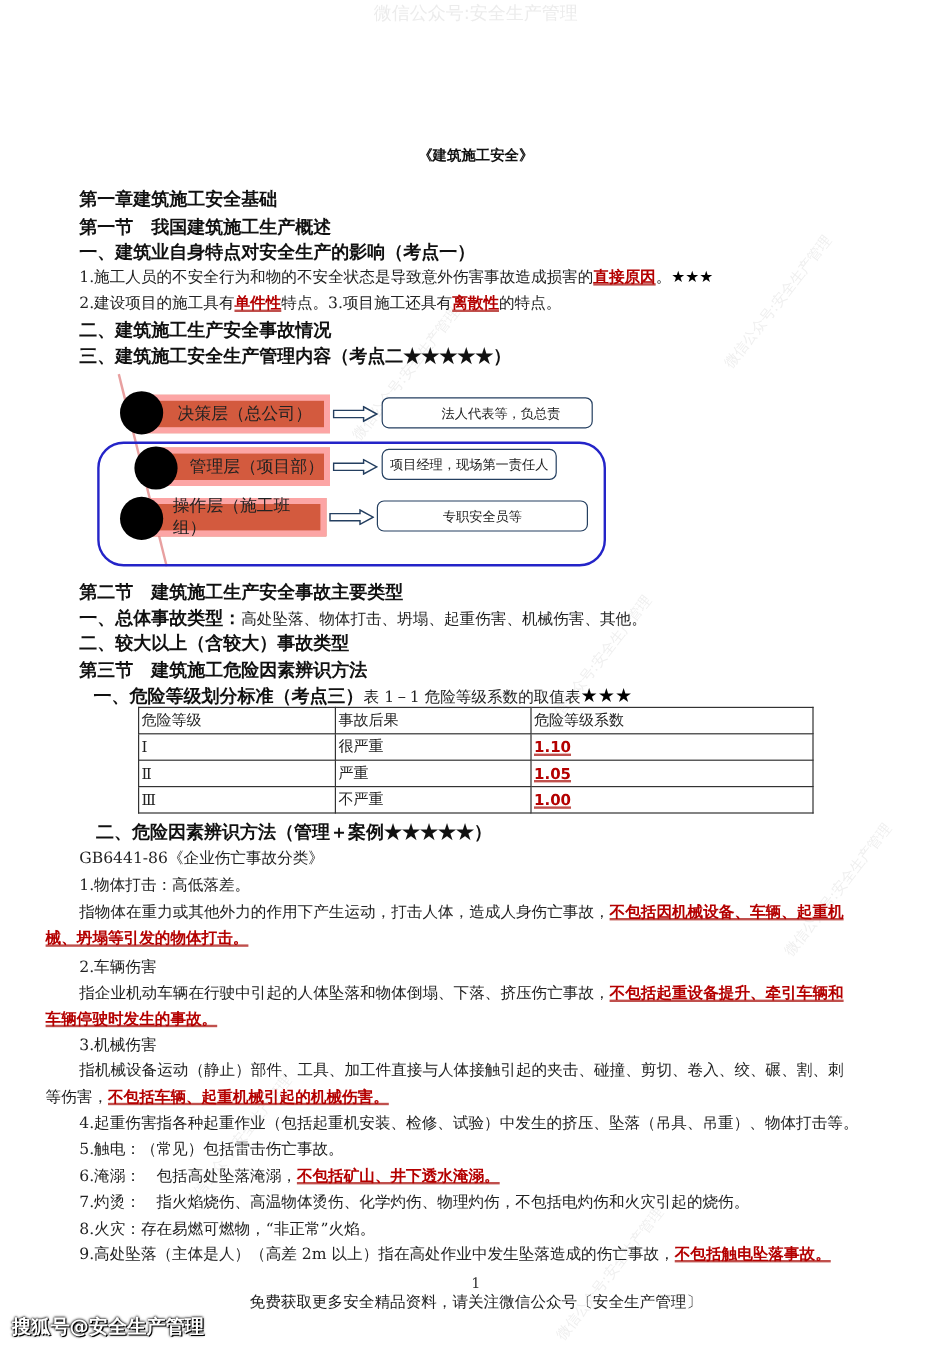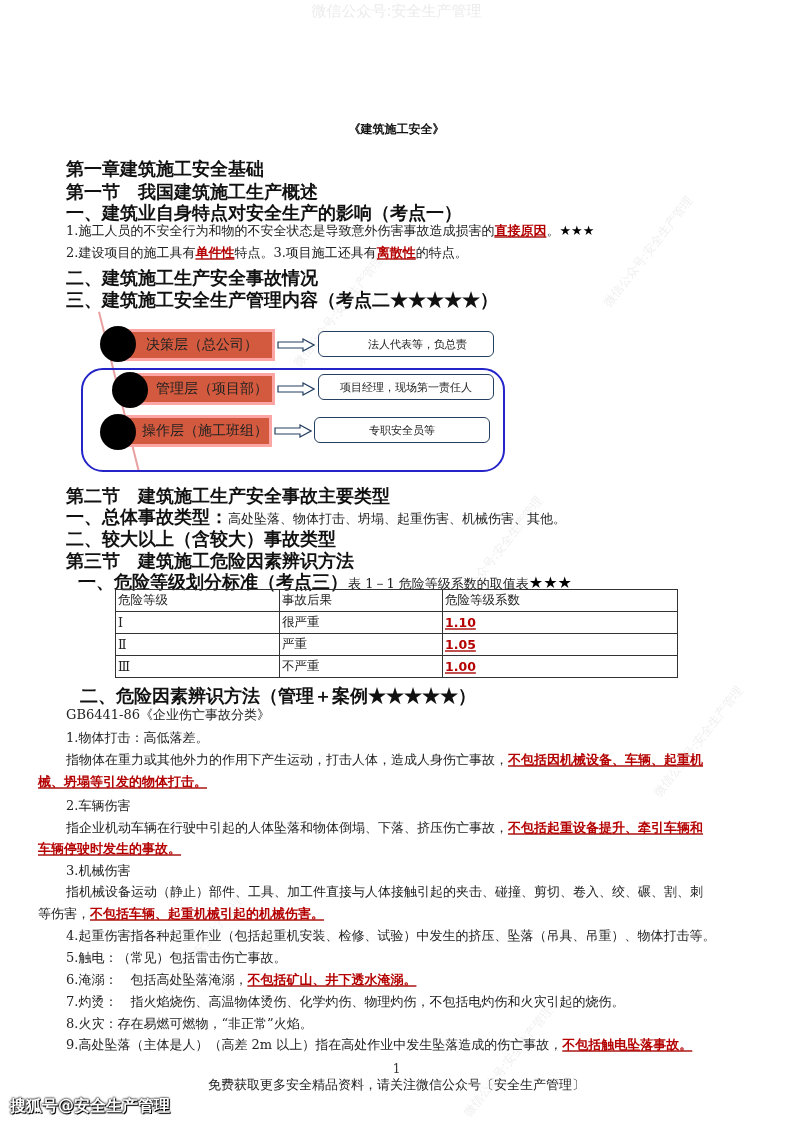--- a/index.html
+++ b/index.html
@@ -14,35 +14,35 @@
     font-family: "DejaVu Sans", sans-serif; font-size: 15px; color: #ececec;
   }
   .diag-wm {
     font-family: "DejaVu Sans", sans-serif; font-size: 12px; color: #efefef;
     transform-origin: left top; transform: rotate(-52deg);
   }
   .title {
     left: 0; width: 793px; top: 121px; text-align: center;
     font-family: "DejaVu Sans", sans-serif; font-weight: bold; font-size: 12px; color: #111;
   }
-  .h { font-family: Liberation Serif, serif; font-weight: bold; font-size: 18px; color: #111; }
+  .h { font-family: Liberation Serif, serif; font-weight: bold; font-size: 15px; color: #111; }
   .p { font-size: 13px; color: #222; }
   .red {
     color: #b40000; font-weight: bold; font-family: "DejaVu Sans", sans-serif;
     text-decoration: underline; text-decoration-color: #c0504d; text-decoration-thickness: 2px;
   }
   .stars { color: #000; font-family: "DejaVu Sans", sans-serif; }
   
   .diag { position: absolute; left: 70px; top: 312px; width: 450px; height: 160px; }
   .frame {
     position: absolute; left: 11px; top: 56px; width: 420px; height: 100px;
     border: 2px solid #2424c8; border-radius: 22px;
   }
   .layer {
-    position: absolute; height: 32px; background: #d35a3e; border: 3px solid #fca5a5;
+    position: absolute; height: 32px; background: #d35a3e; border: 5px solid #fca5a5;
     font-family: "DejaVu Sans", sans-serif; font-size: 14px; color: #222;
     display: flex; align-items: center; padding-left: 4px; box-sizing: border-box;
   }
   .dot { position: absolute; width: 36px; height: 36px; border-radius: 50%; background: #000; }
   .arrow { position: absolute; width: 38px; height: 14px; }
   .rbox {
     position: absolute; height: 26px; border: 1.5px solid #243f60; border-radius: 6px; background: #fff;
     font-family: "DejaVu Sans", sans-serif; font-size: 11px; color: #222;
     display: flex; align-items: center; justify-content: center; box-sizing: border-box;
   }
@@ -104,21 +104,21 @@
       <span>法人代表等，负总责</span>
     </div>
 
   <div class="layer" style="left:55px;top:61px;width:150px;padding-left:28px;">
       <span>管理层（项目部）</span>
     </div>
   <div class="dot" style="left:42px;top:60px;"></div>
   <svg class="arrow" style="left:207px;top:70px;" viewBox="0 0 38 14">
       <path d="M1 4 H26 V1 L37 7 L26 13 V10 H1 Z" fill="#fff" stroke="#243f60" stroke-width="1.2"></path>
     </svg>
-  <div class="rbox" style="left:248px;top:62px;width:176px;">
+  <div class="rbox" style="left:248px;top:62px;width:146px;">
       <span>项目经理，现场第一责任人</span>
     </div>
 
   <div class="layer" style="left:45px;top:103px;width:157px;padding-left:24px;">
       <span>操作层（施工班组）</span>
     </div>
   <div class="dot" style="left:30px;top:102px;"></div>
   <svg class="arrow" style="left:204px;top:112px;" viewBox="0 0 38 14">
       <path d="M1 4 H26 V1 L37 7 L26 13 V10 H1 Z" fill="#fff" stroke="#243f60" stroke-width="1.2"></path>
     </svg>

